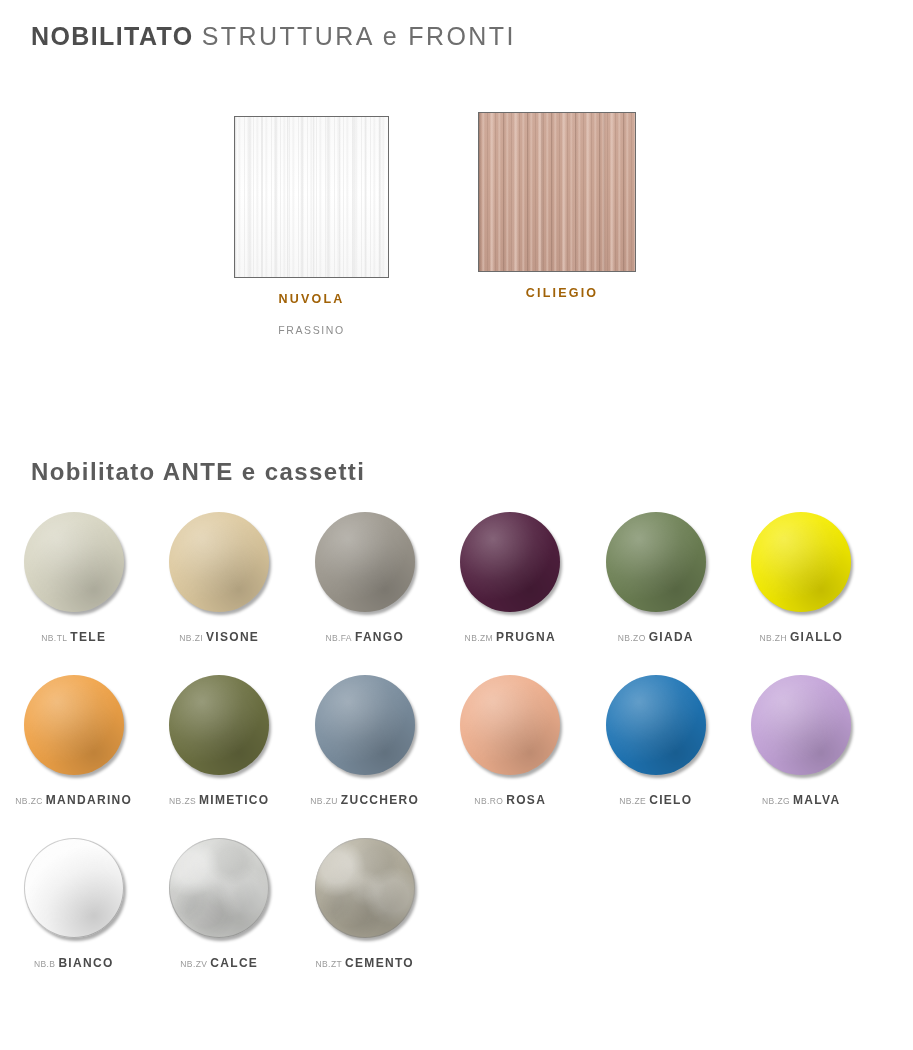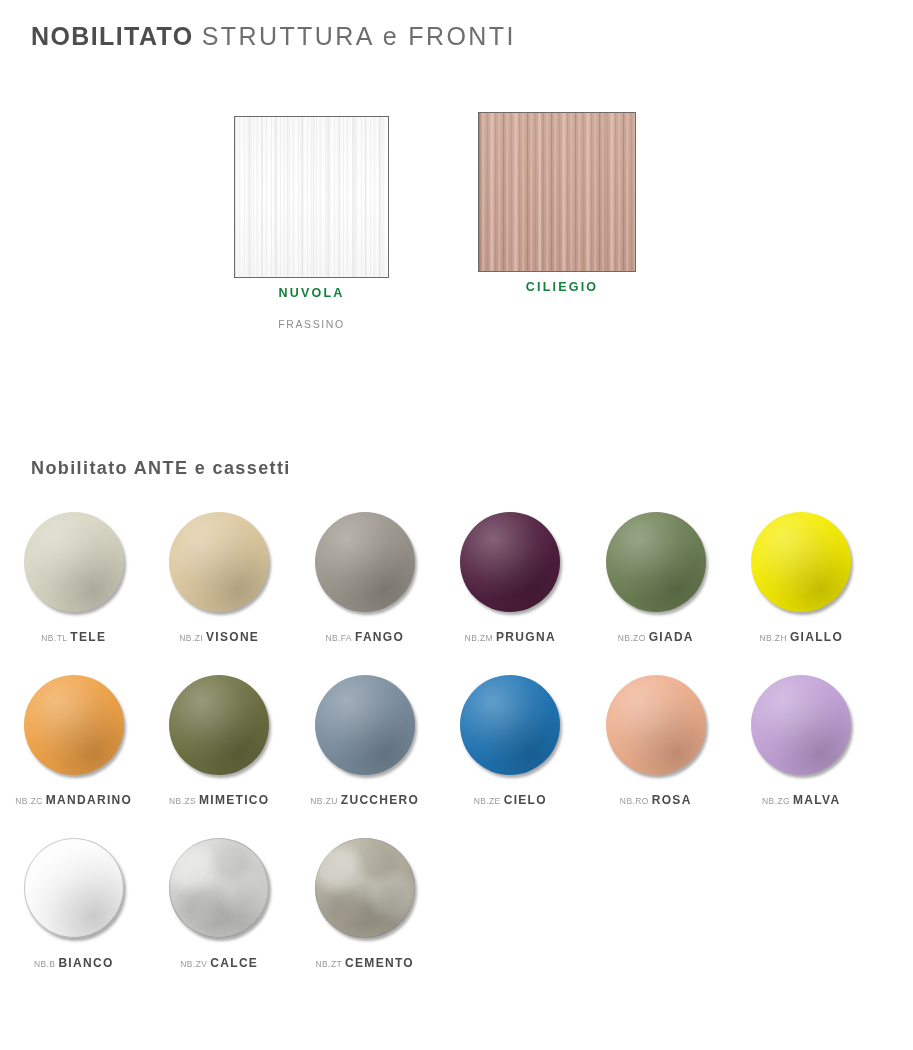--- a/index.html
+++ b/index.html
@@ -33,21 +33,21 @@
   .heading-1 .h-light {
     font-weight: normal;
     color: #6e6e6e;
     letter-spacing: 2.4px;
   }
 
   .heading-2 {
     position: absolute;
     left: 31px;
     top: 458px;
-    font-size: 18px;
+    font-size: 24px;
     font-weight: bold;
     color: #5b5b5b;
     letter-spacing: 1.4px;
     white-space: nowrap;
   }
 
   
   .wood-row {
     position: absolute;
     left: 0;
@@ -63,25 +63,25 @@
     border: 1px solid #6b6b6b;
     box-sizing: border-box;
     position: relative;
     overflow: hidden;
   }
   .wood-grain {
     position: absolute;
     inset: 0;
   }
   .wood-caption {
-    margin-top: 8px;
+    margin-top: 14px;
     font-size: 12.5px;
     font-weight: bold;
     letter-spacing: 2.2px;
-    color: #15803d;
+    color: #a16207;
   }
   .wood-sub {
     margin-top: 18px;
     font-size: 10.5px;
     font-weight: normal;
     letter-spacing: 1.6px;
     color: #8d8d8d;
   }
 
   
@@ -258,29 +258,29 @@
         <div class="swatch-label"><span class="swatch-code">NB.ZS</span><span class="swatch-name">MIMETICO</span></div>
       </div>
       <div class="swatch-cell">
         <div class="circle-wrap">
           <div class="circle" style="background: rgb(123, 142, 159);"></div>
         </div>
         <div class="swatch-label"><span class="swatch-code">NB.ZU</span><span class="swatch-name">ZUCCHERO</span></div>
       </div>
       <div class="swatch-cell">
         <div class="circle-wrap">
+          <div class="circle" style="background: rgb(238, 175, 142);"></div>
+        </div>
+        <div class="swatch-label"><span class="swatch-code">NB.RO</span><span class="swatch-name">ROSA</span></div>
+      </div>
+      <div class="swatch-cell">
+        <div class="circle-wrap">
           <div class="circle" style="background: rgb(31, 117, 181);"></div>
         </div>
         <div class="swatch-label"><span class="swatch-code">NB.ZE</span><span class="swatch-name">CIELO</span></div>
-      </div>
-      <div class="swatch-cell">
-        <div class="circle-wrap">
-          <div class="circle" style="background: rgb(238, 175, 142);"></div>
-        </div>
-        <div class="swatch-label"><span class="swatch-code">NB.RO</span><span class="swatch-name">ROSA</span></div>
       </div>
       <div class="swatch-cell">
         <div class="circle-wrap">
           <div class="circle" style="background: rgb(195, 163, 216);"></div>
         </div>
         <div class="swatch-label"><span class="swatch-code">NB.ZG</span><span class="swatch-name">MALVA</span></div>
       </div>
     </div>
     <div class="swatch-row">
       <div class="swatch-cell">

